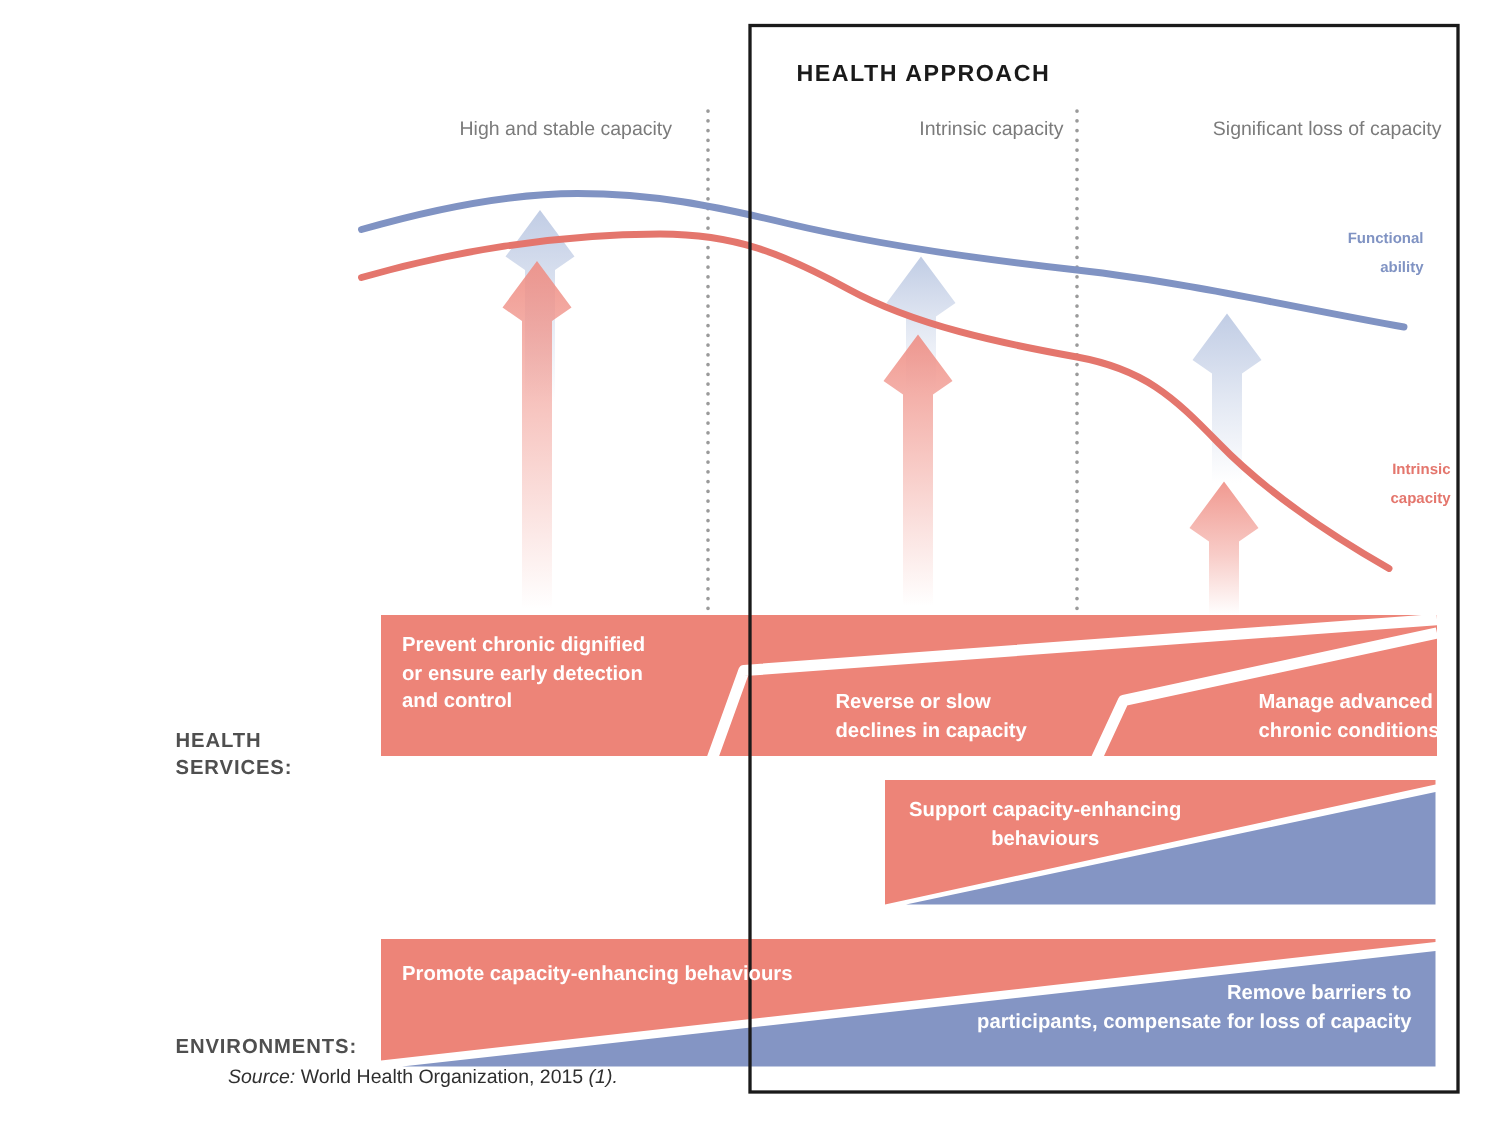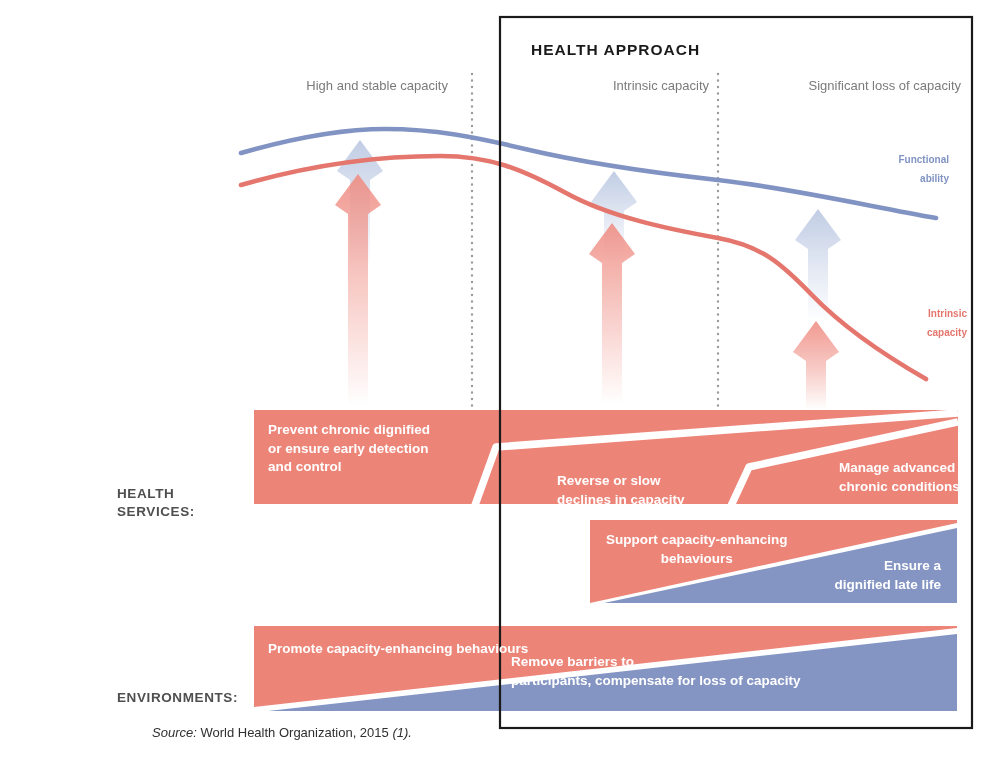--- a/index.html
+++ b/index.html
@@ -14,27 +14,27 @@
   .phase3{left:737px;width:224px;}
   .curvelbl{font-size:10px;font-weight:700;text-align:right;line-height:19px;}
   .funclbl{right:51px;top:150px;width:170px;color:var(--curve-blue,#8093c3);}
   .intrlbl{right:33px;top:304px;width:170px;color:var(--curve-red,#e4766d);text-align:right;}
   .rowlbl{left:117px;font-size:13.5px;font-weight:700;letter-spacing:.6px;color:var(--side-label,#4f4f4f);line-height:18px;margin-top:45px;}
   .rowhealth{top:440px;}
   .rowltc{top:541px;}
   .rowenv{top:644px;}
   .bandtxt{color:#fff;font-size:13.5px;font-weight:700;line-height:18.5px;}
   .hs1{left:268px;top:421px;}
-  .hs2{left:557px;top:472px;}
+  .hs2{left:557px;top:459px;}
   .hs3{left:806px;top:459px;margin-left:33px;}
   .ltc1{left:606px;top:531px;text-align:center;}
   .ltc2{right:59px;top:557px;text-align:right;width:220px;}
   .env1{left:268px;top:640px;}
-  .env2{right:59px;top:653px;width:430px;}
-  .source{left:152px;top:724px;font-size:13px;color:#2f2f2f;white-space:nowrap;}
+  .env2{right:59px;top:653px;text-align:right;width:430px;}
+  .source{left:152px;top:709px;font-size:13px;color:#2f2f2f;white-space:nowrap;}
   .source .it{font-style:italic;}
 </style>
 </head>
 <body>
 
 <div class="fig">
 
   <svg class="art" width="1000" height="765" viewBox="0 0 1000 765">
     <defs>
       <clipPath id="hsclip">
@@ -123,22 +123,20 @@
   <div class="lbl bandtxt hs1">Prevent chronic dignified
 or ensure early detection
 and control</div>
   <div class="lbl bandtxt hs2">Reverse or slow
 declines in capacity</div>
   <div class="lbl bandtxt hs3">Manage advanced
 chronic conditions</div>
 
   <div class="lbl bandtxt ltc1">Support capacity-enhancing
 behaviours</div>
-  <div class="lbl bandtxt ltc2">Ensure a
-dignified late life</div>
 
   <div class="lbl bandtxt env1">Promote capacity-enhancing behaviours</div>
   <div class="lbl bandtxt env2">Remove barriers to
 participants, compensate for loss of capacity</div>
 
   <div class="lbl source">
     <span class="it">Source:</span><span> World Health Organization, 2015 </span><span class="it">(1).</span>
   </div>
 </div>
 

